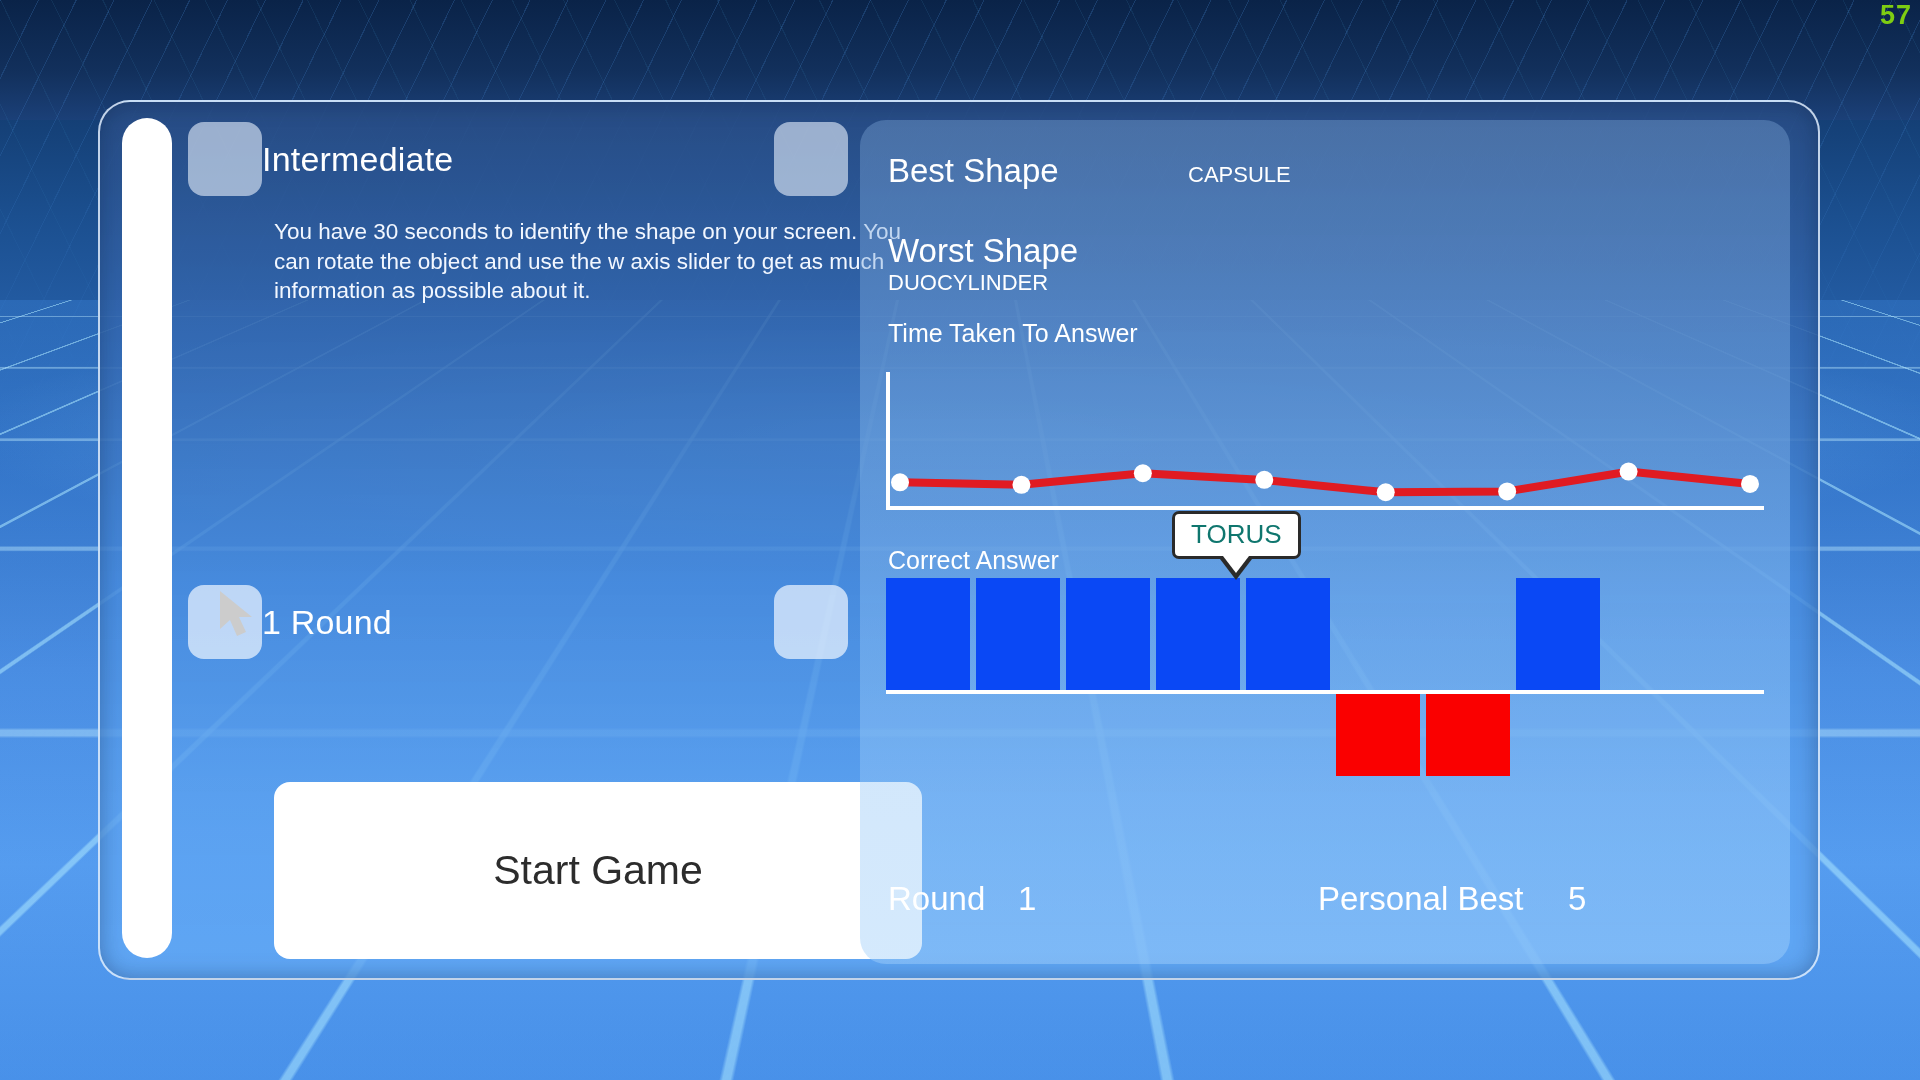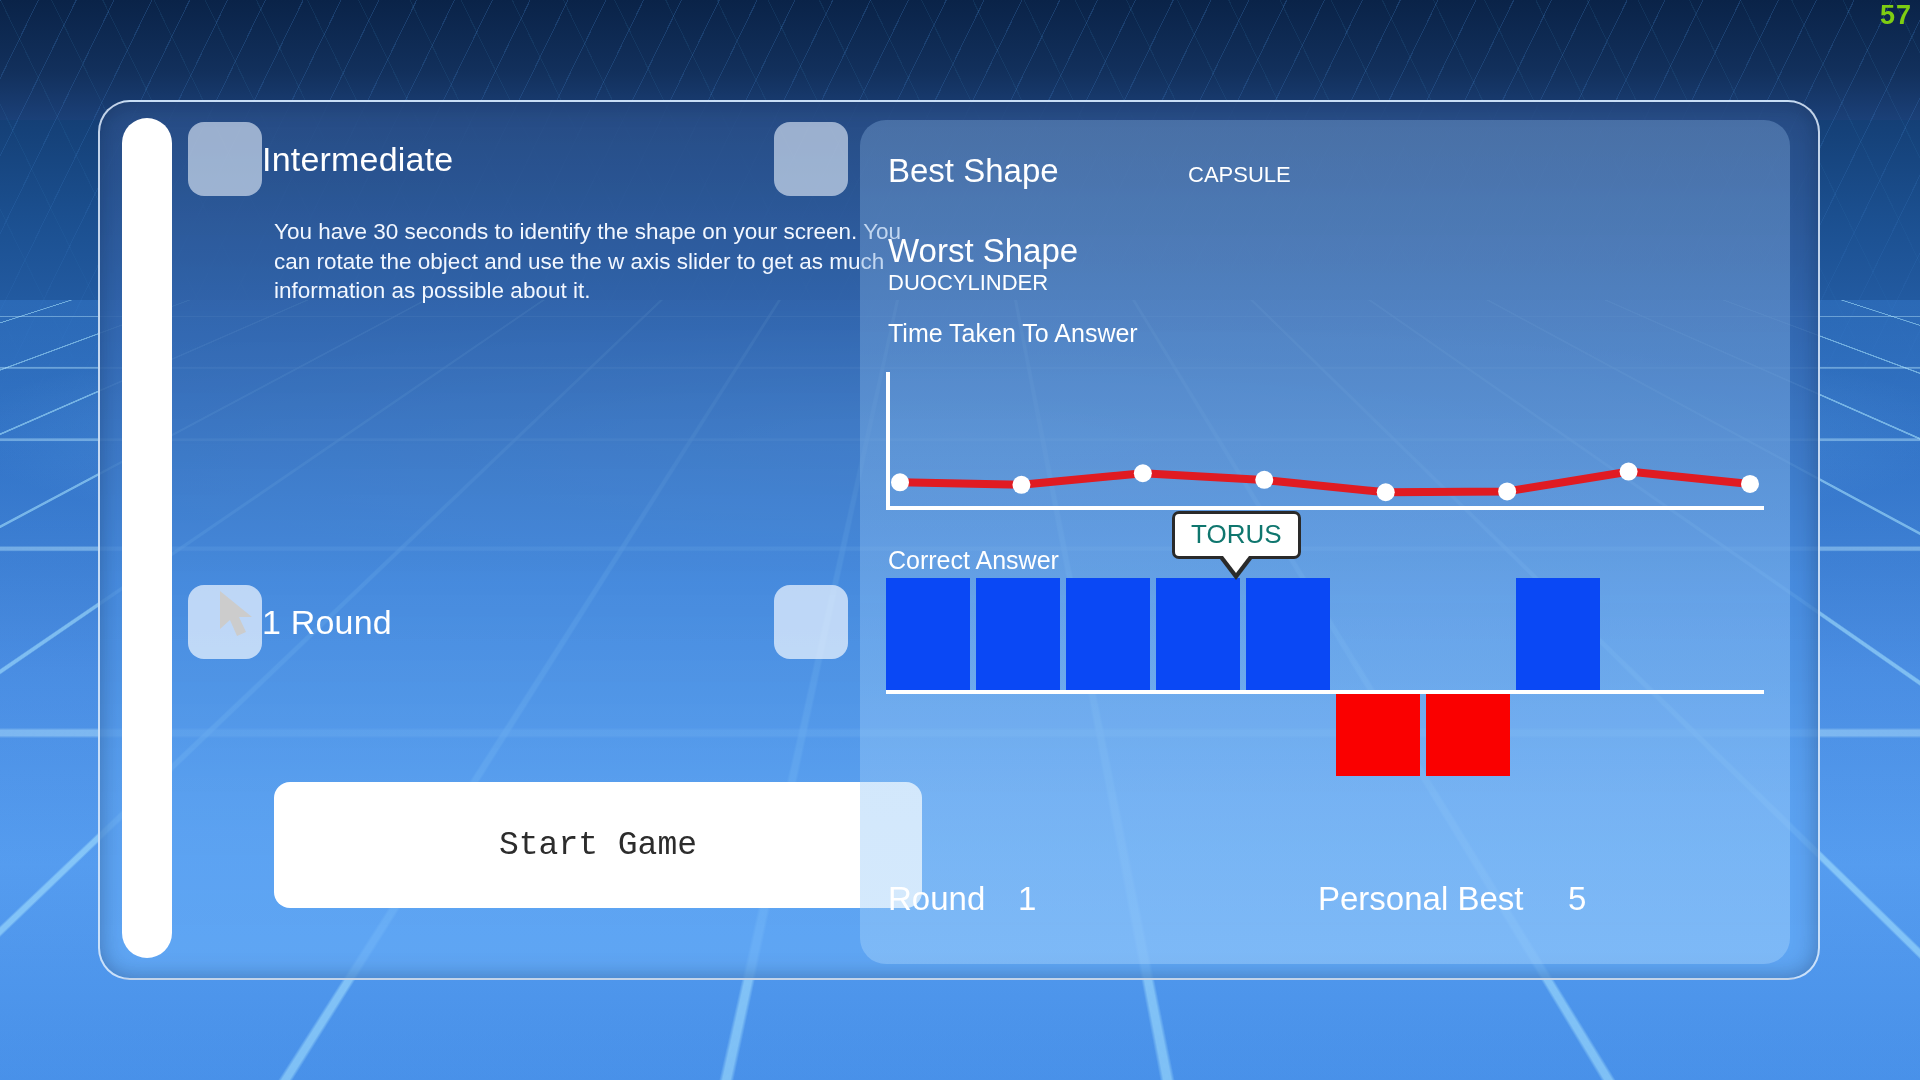--- a/index.html
+++ b/index.html
@@ -105,23 +105,23 @@
   .arrow-btn.light { background: rgba(235,244,255,.72); }
   .sel-label {
     flex:1; color:#ffffff;
     font-size:34px; font-weight:400; letter-spacing:.2px;
   }
   .desc {
     position:absolute; left:86px; top:115px; width:640px;
     color:#f2f7ff; font-size:22.5px; line-height:1.32;
   }
   .start-btn {
-    position:absolute; left:86px; top:680px; width:648px; height:126px;
+    position:absolute; left:86px; top:680px; width:648px; height:177px;
     background:#ffffff; border-radius:16px; border:none;
-    color:#2c2c2c; font-size:33px; font-family:Liberation Mono, monospace;
+    color:#2c2c2c; font-size:41px; font-family:Liberation Sans, sans-serif;
     display:flex; align-items:center; justify-content:center;
   }
 
   
   .stats-panel {
     position:absolute; left:760px; top:18px; width:930px; height:844px;
     border-radius:26px;
     background: linear-gradient(180deg,
         rgba(120,160,210,.42) 0%,
         rgba(128,176,228,.40) 30%,

